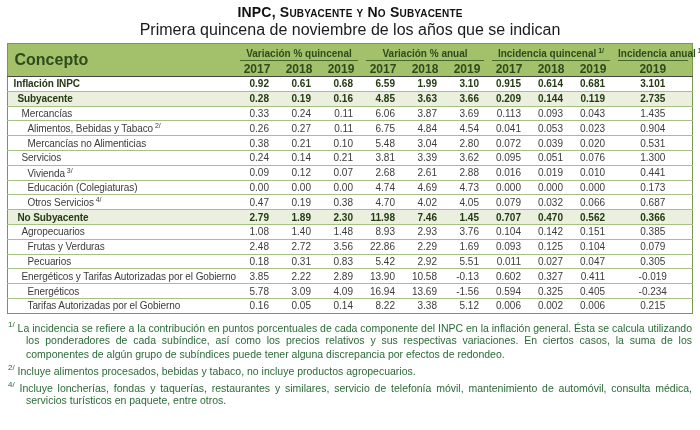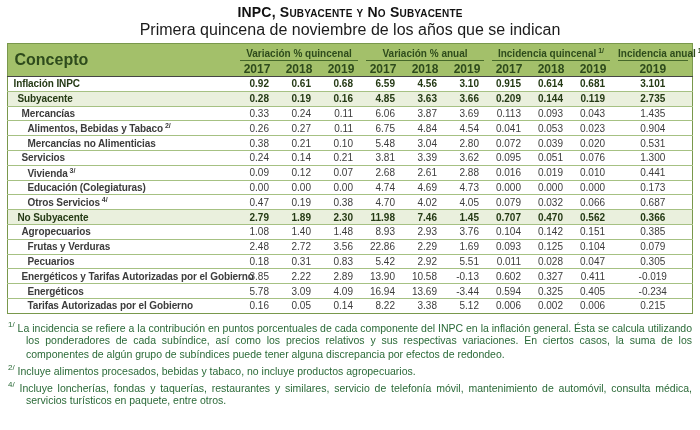--- a/index.html
+++ b/index.html
@@ -38,21 +38,21 @@
   th.year { font-size: 12px; height: 15px; text-align: center; }
   th.group sup, td.concept sup { font-size: 7px; letter-spacing: 0; }
 
   tbody td {
     font-size: 10px; height: 13.8px; padding: 0;
     border-top: 1px solid var(--row-border, #a6c183);
     color: var(--data-text, #3c3c3c);
     white-space: nowrap;
   }
   tbody tr:first-child td { border-top: 1.5px solid #454545; }
-  td.concept { overflow: visible; letter-spacing: -0.1px; font-weight: bold; }
+  td.concept { overflow: visible; letter-spacing: -0.1px; }
   td.num { text-align: right; padding-right: 9px; }
   td.num.last { text-align: center; padding-right: 0; }
   tr.bold td { font-weight: bold; color: var(--bold-text, #253a15); }
   tr.shaded td { background: var(--shaded-row-bg, #eaf0dd); }
 
   .footnotes {
     width: 684px; margin: 4px auto 4px;
     color: var(--footnote-text, #2b6a38);
     font-size: 10.5px; line-height: 13.2px; text-align: justify;
   }
@@ -108,21 +108,21 @@
           <th class="year">2019</th>
         </tr>
       </thead>
     <tbody>
         <tr class="bold">
           <td class="concept" style="padding-left: 5px;"><span>Inflación INPC</span></td>
           <td class="num">0.92</td>
           <td class="num">0.61</td>
           <td class="num">0.68</td>
           <td class="num">6.59</td>
-          <td class="num">4.56</td>
+          <td class="num">1.99</td>
           <td class="num">3.10</td>
           <td class="num">0.915</td>
           <td class="num">0.614</td>
           <td class="num">0.681</td>
           <td class="num last">3.101</td>
         </tr>
         <tr class="bold shaded">
           <td class="concept" style="padding-left: 9px;"><span>Subyacente</span></td>
           <td class="num">0.28</td>
           <td class="num">0.19</td>
@@ -267,21 +267,21 @@
         </tr>
         <tr>
           <td class="concept" style="padding-left: 19px;"><span>Pecuarios</span></td>
           <td class="num">0.18</td>
           <td class="num">0.31</td>
           <td class="num">0.83</td>
           <td class="num">5.42</td>
           <td class="num">2.92</td>
           <td class="num">5.51</td>
           <td class="num">0.011</td>
-          <td class="num">0.028</td>
+          <td class="num">0.027</td>
           <td class="num">0.047</td>
           <td class="num last">0.305</td>
         </tr>
         <tr>
           <td class="concept" style="padding-left: 13px;"><span>Energéticos y Tarifas Autorizadas por el Gobierno</span></td>
           <td class="num">3.85</td>
           <td class="num">2.22</td>
           <td class="num">2.89</td>
           <td class="num">13.90</td>
           <td class="num">10.58</td>
@@ -291,21 +291,21 @@
           <td class="num">0.411</td>
           <td class="num last">-0.019</td>
         </tr>
         <tr>
           <td class="concept" style="padding-left: 19px;"><span>Energéticos</span></td>
           <td class="num">5.78</td>
           <td class="num">3.09</td>
           <td class="num">4.09</td>
           <td class="num">16.94</td>
           <td class="num">13.69</td>
-          <td class="num">-3.44</td>
+          <td class="num">-1.56</td>
           <td class="num">0.594</td>
           <td class="num">0.325</td>
           <td class="num">0.405</td>
           <td class="num last">-0.234</td>
         </tr>
         <tr>
           <td class="concept" style="padding-left: 19px;"><span>Tarifas Autorizadas por el Gobierno</span></td>
           <td class="num">0.16</td>
           <td class="num">0.05</td>
           <td class="num">0.14</td>

